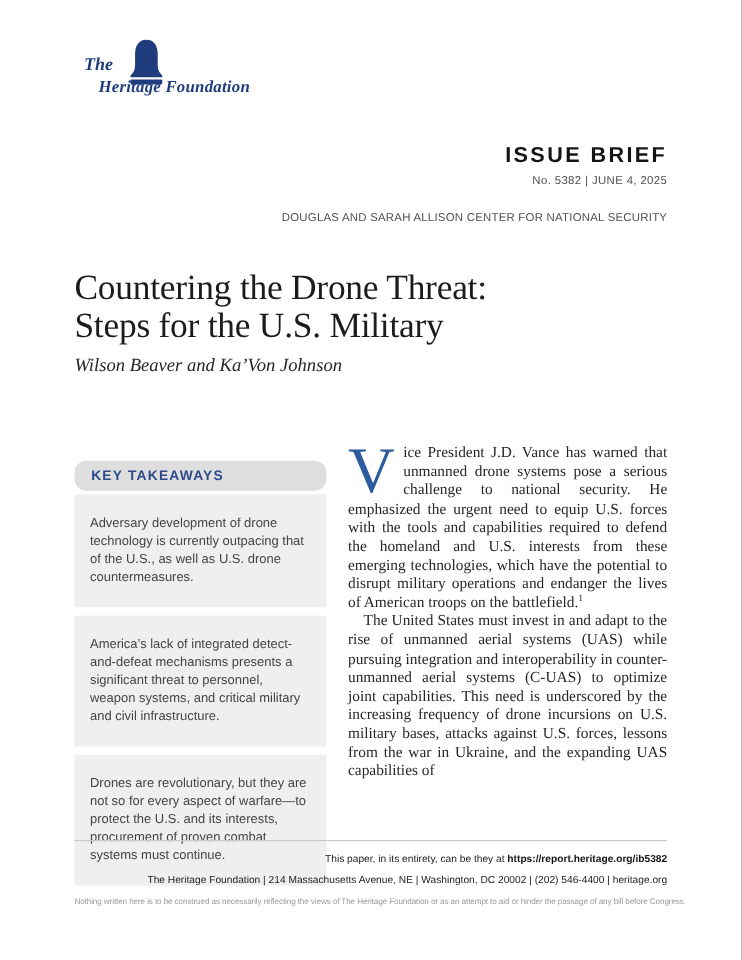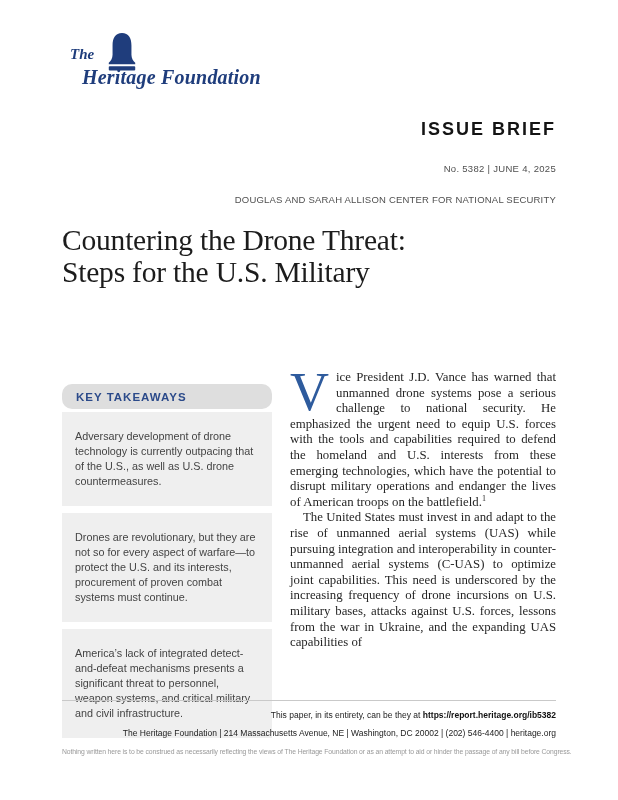--- a/index.html
+++ b/index.html
@@ -22,27 +22,27 @@
   .logo-the{
     position:absolute;left:10px;top:16px;
     font-family:"Liberation Serif",serif;font-style:italic;font-weight:bold;
     font-size:15px;
     text-align:right;
   }
   .bell{position:absolute;left:45px;top:2px;width:34px;height:40px;fill:var(--brand);}
   .logo-name{
     position:absolute;left:22px;top:36px;white-space:nowrap;
     font-family:"Liberation Serif",serif;font-style:italic;font-weight:bold;
-    font-size:20px;letter-spacing:.2px;
+    font-size:14px;letter-spacing:.2px;
   }
 
   
   .masthead{position:absolute;right:62px;top:119px;text-align:right;}
   .kicker{font-size:18px;font-weight:bold;letter-spacing:2px;color:#141414;}
-  .issue-line{margin-top:23px;font-size:9.5px;color:#4f4f4f;letter-spacing:.3px;}
+  .issue-line{margin-top:5px;font-size:9.5px;color:#4f4f4f;letter-spacing:.3px;}
   .center-line{margin-top:20px;font-size:9.5px;color:#4f4f4f;letter-spacing:.2px;}
 
   
   .title{
     position:absolute;left:62px;top:224px;width:500px;
     font-family:"Liberation Serif",serif;font-weight:normal;
     font-size:29.5px;line-height:32px;color:#1c1c1c;letter-spacing:-.2px;
     margin:0;
   }
   .byline{
@@ -113,26 +113,27 @@
   <div class="masthead">
     <div class="kicker">ISSUE BRIEF</div>
     <div class="issue-line">No. 5382 | JUNE 4, 2025</div>
     <div class="center-line">DOUGLAS AND SARAH ALLISON CENTER FOR NATIONAL SECURITY</div>
   </div>
 
   <h1 class="title">
     <span>Countering the Drone Threat:</span><br>
     <span>Steps for the U.S. Military</span>
   </h1>
+  <div class="byline">Wilson Beaver and Ka’Von Johnson</div>
 
   <aside class="sidebar">
     <div class="kt-head">KEY TAKEAWAYS</div>
     <div class="kt-box">Adversary development of drone technology is currently outpacing that of the U.S., as well as U.S. drone countermeasures.</div>
+    <div class="kt-box">America’s lack of integrated detect-and-defeat mechanisms presents a significant threat to personnel, weapon systems, and critical military and civil infrastructure.</div>
     <div class="kt-box">Drones are revolutionary, but they are not so for every aspect of warfare—to protect the U.S. and its interests, procurement of proven combat systems must continue.</div>
-    <div class="kt-box">America’s lack of integrated detect-and-defeat mechanisms presents a significant threat to personnel, weapon systems, and critical military and civil infrastructure.</div>
   </aside>
 
   <main class="article">
     <p><span class="dropcap">V</span><span>ice President J.D. Vance has warned that unmanned drone systems pose a serious challenge to national security. He emphasized the urgent need to equip U.S. forces with the tools and capabilities required to defend the homeland and U.S. interests from these emerging technologies, which have the potential to disrupt military operations and endanger the lives of American troops on the battlefield.</span><sup class="fn">1</sup></p>
     <p class="p2">The United States must invest in and adapt to the rise of unmanned aerial systems (UAS) while pursuing integration and interoperability in counter-unmanned aerial systems (C-UAS) to optimize joint capabilities. This need is underscored by the increasing frequency of drone incursions on U.S. military bases, attacks against U.S. forces, lessons from the war in Ukraine, and the expanding UAS capabilities of</p>
   </main>
 
   <footer class="pfooter">
     <div class="f-line1"><span>This paper, in its entirety, can be they at </span><a class="f-url" href="#">https://report.heritage.org/ib5382</a></div>
     <div class="f-line2">The Heritage Foundation | 214 Massachusetts Avenue, NE | Washington, DC 20002 | (202) 546-4400 | heritage.org</div>

